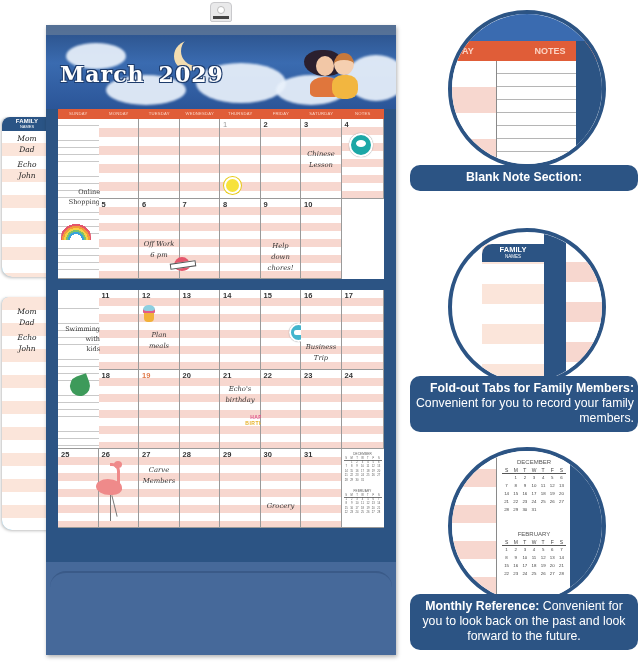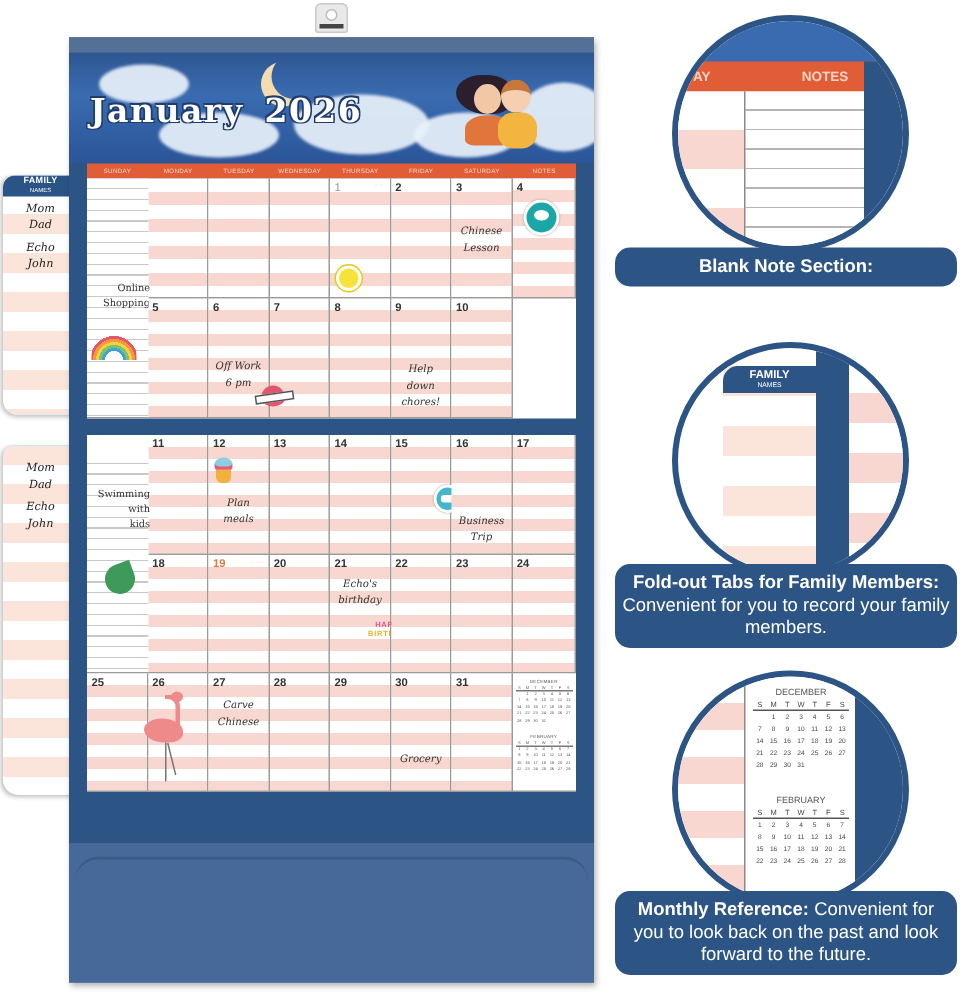--- a/index.html
+++ b/index.html
@@ -113,21 +113,21 @@
   .mag { position: absolute; left: 40px; width: 158px; height: 158px; border-radius: 50%;
     border: 4px solid #2c5484; overflow: hidden; background: #fff; }
   .caption { position: absolute; left: 2px; width: 228px; background: #2c5484; color: #fff;
     border-radius: 10px; text-align: center; font-size: 12.3px; line-height: 15px; padding: 5px 4px 6px; }
   .caption b { font-weight: bold; }
   .f1 { top: 10px; height: 205px; }
   .f1 .mag { top: 0; }
   .f1 .caption { top: 142px; margin-top: 13px; }
   .f2 { top: 228px; height: 210px; }
   .f2 .mag { top: 0; }
-  .f2 .caption { top: 148px; }
+  .f2 .caption { top: 148px; text-align: right; }
   .f3 { top: 447px; height: 212px; }
   .f3 .mag { top: 0; }
   .f3 .caption { top: 147px; }
 
   
   .m1-head { position: absolute; left: 0; top: 27px; width: 150px; height: 20px; background: #e05d38; }
   .m1-head .ay { position: absolute; left: 10px; top: 5px; color: #fbd3c3; font-size: 9px; font-weight: bold; }
   .m1-head .notes { position: absolute; left: 58px; width: 80px; text-align: center; top: 5px; color: #fbd3c3; font-size: 9px; font-weight: bold; }
   .m1-sky { position: absolute; left: 0; top: 0; width: 150px; height: 28px; background: #3a6bb0; }
   .m1-stripes { position: absolute; left: 0; top: 47px; width: 44px; height: 110px;
@@ -198,21 +198,21 @@
     <div class="cloud" style="left:300px;top:30px;width:60px;height:46px;"></div>
     <div class="moon"></div>
     <div class="kids">
       <div class="hair"></div>
         <div class="face1"></div>
         <div class="body1"></div>
       <div class="face2"></div>
         <div class="body2"></div>
     </div>
     <div class="month-title">
-      <span>January</span><span class="year">2026</span>
+      <span>March</span><span class="year">2029</span>
     </div>
   </div>
 
   <div class="weekdays">
     <span>SUNDAY</span>
     <span>MONDAY</span>
     <span>TUESDAY</span>
     <span>WEDNESDAY</span>
     <span>THURSDAY</span>
     <span>FRIDAY</span>
@@ -354,21 +354,21 @@
         <div class="neck"></div>
           <div class="head"></div>
           <div class="body"></div>
           <div class="leg"></div>
           <div class="leg2"></div>
       </div>
     </div>
     <div class="cell">
       <span class="num">27</span>
       <div class="note" style="top:16px;white-space:pre-line;">Carve
-Chinese</div>
+Members</div>
     </div>
     <div class="cell">
       <span class="num">28</span>
     </div>
     <div class="cell">
       <span class="num">29</span>
     </div>
     <div class="cell">
       <span class="num">30</span>
       <div class="note" style="top:52px;">Grocery</div>

